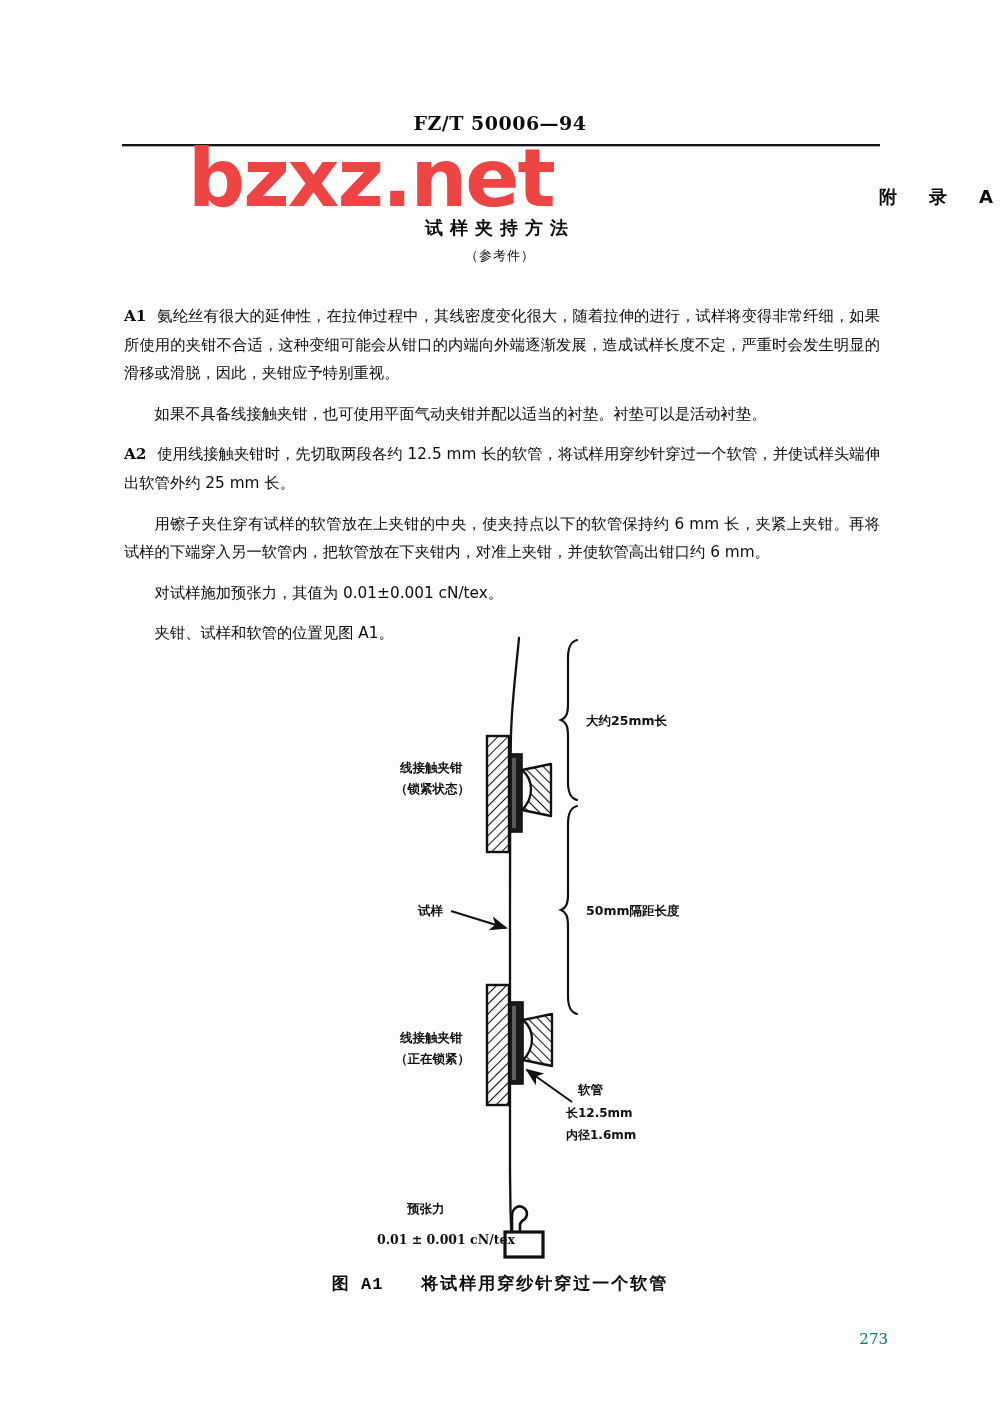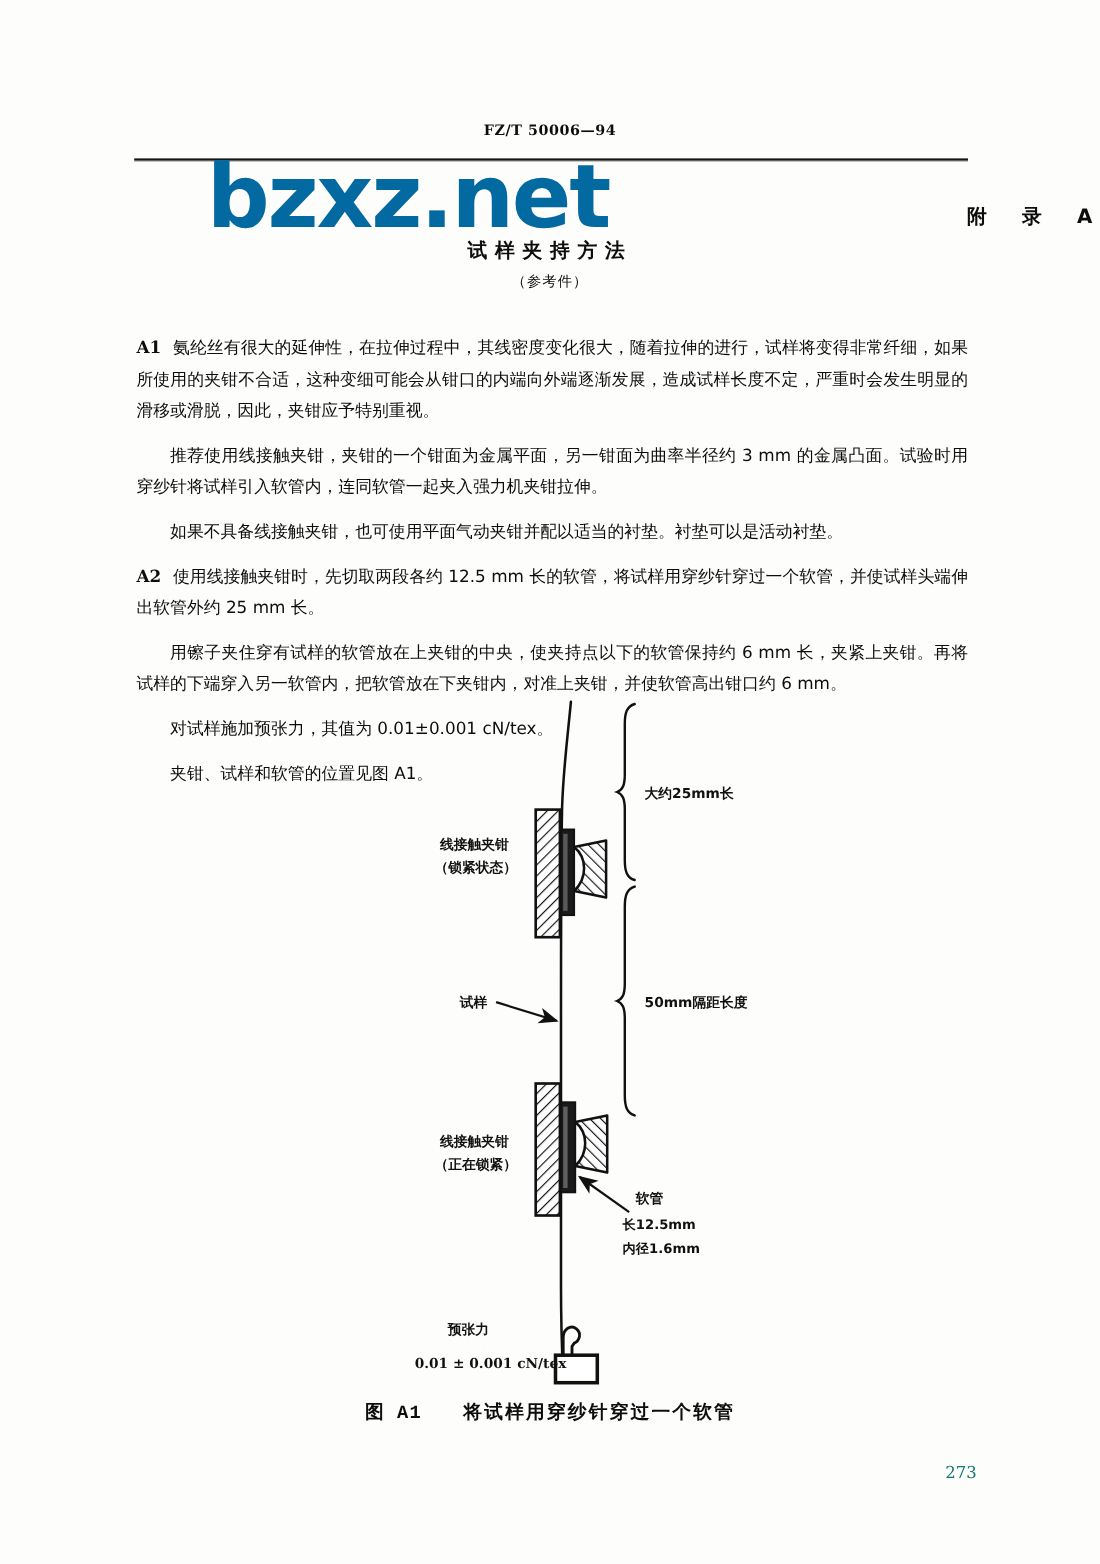--- a/index.html
+++ b/index.html
@@ -29,21 +29,21 @@
 
   
   .doc-number {
     position: absolute;
     left: 0;
     right: 0;
     top: 112px;
     text-align: center;
     font-family: "DejaVu Serif", "Liberation Serif", serif;
     font-weight: bold;
-    font-size: 13px;
+    font-size: 19px;
     letter-spacing: 0.5px;
   }
   .header-rule {
     position: absolute;
     left: 122px;
     top: 144px;
     width: 758px;
     height: 2px;
     background: #151515;
   }
@@ -59,21 +59,21 @@
 
   
   .watermark {
     position: absolute;
     left: 188px;
     top: 139px;
     font-family: "DejaVu Sans", "Liberation Sans", sans-serif;
     font-weight: bold;
     font-size: 80px;
     line-height: 80px;
-    color: #0369a1;
+    color: #ef4444;
     letter-spacing: -2px;
     user-select: none;
     pointer-events: none;
   }
 
   
   .appendix-title {
     position: absolute;
     left: 0; right: 0;
     top: 185px;
@@ -190,21 +190,20 @@
   <div class="watermark">bzxz.net</div>
 
   <div class="appendix-title">附　录　A</div>
   <div class="appendix-subtitle">试样夹持方法</div>
   <div class="appendix-note">（参考件）</div>
 
   <div class="body-block">
     <p class="para numbered">
       <span class="clause-no">A1</span><span>氨纶丝有很大的延伸性，在拉伸过程中，其线密度变化很大，随着拉伸的进行，试样将变得非常纤细，如果所使用的夹钳不合适，这种变细可能会从钳口的内端向外端逐渐发展，造成试样长度不定，严重时会发生明显的滑移或滑脱，因此，夹钳应予特别重视。</span>
     </p>
-    <p class="para">推荐使用线接触夹钳，夹钳的一个钳面为金属平面，另一钳面为曲率半径约 3 mm 的金属凸面。试验时用穿纱针将试样引入软管内，连同软管一起夹入强力机夹钳拉伸。</p>
     <p class="para">如果不具备线接触夹钳，也可使用平面气动夹钳并配以适当的衬垫。衬垫可以是活动衬垫。</p>
     <p class="para numbered">
       <span class="clause-no">A2</span><span>使用线接触夹钳时，先切取两段各约 12.5 mm 长的软管，将试样用穿纱针穿过一个软管，并使试样头端伸出软管外约 25 mm 长。</span>
     </p>
     <p class="para">用镲子夹住穿有试样的软管放在上夹钳的中央，使夹持点以下的软管保持约 6 mm 长，夹紧上夹钳。再将试样的下端穿入另一软管内，把软管放在下夹钳内，对准上夹钳，并使软管高出钳口约 6 mm。</p>
     <p class="para">对试样施加预张力，其值为 0.01±0.001 cN/tex。</p>
     <p class="para">夹钳、试样和软管的位置见图 A1。</p>
   </div>
 
   <div class="figure">

